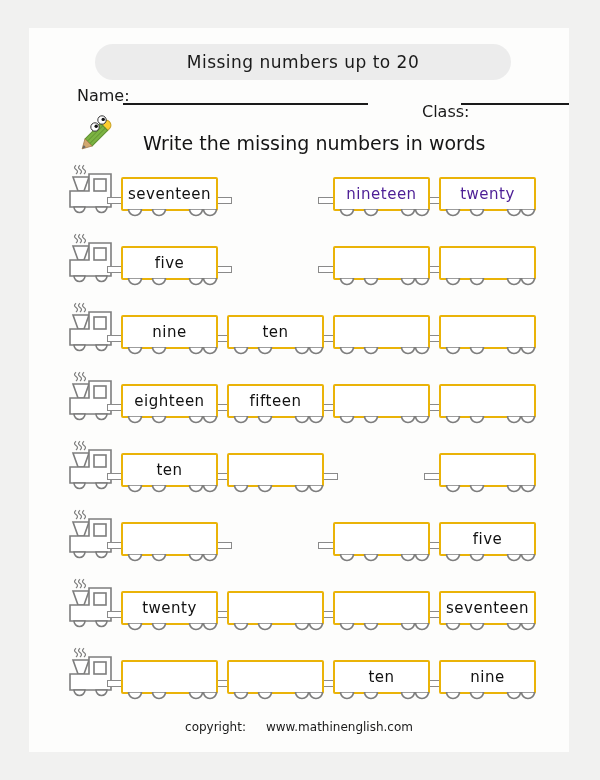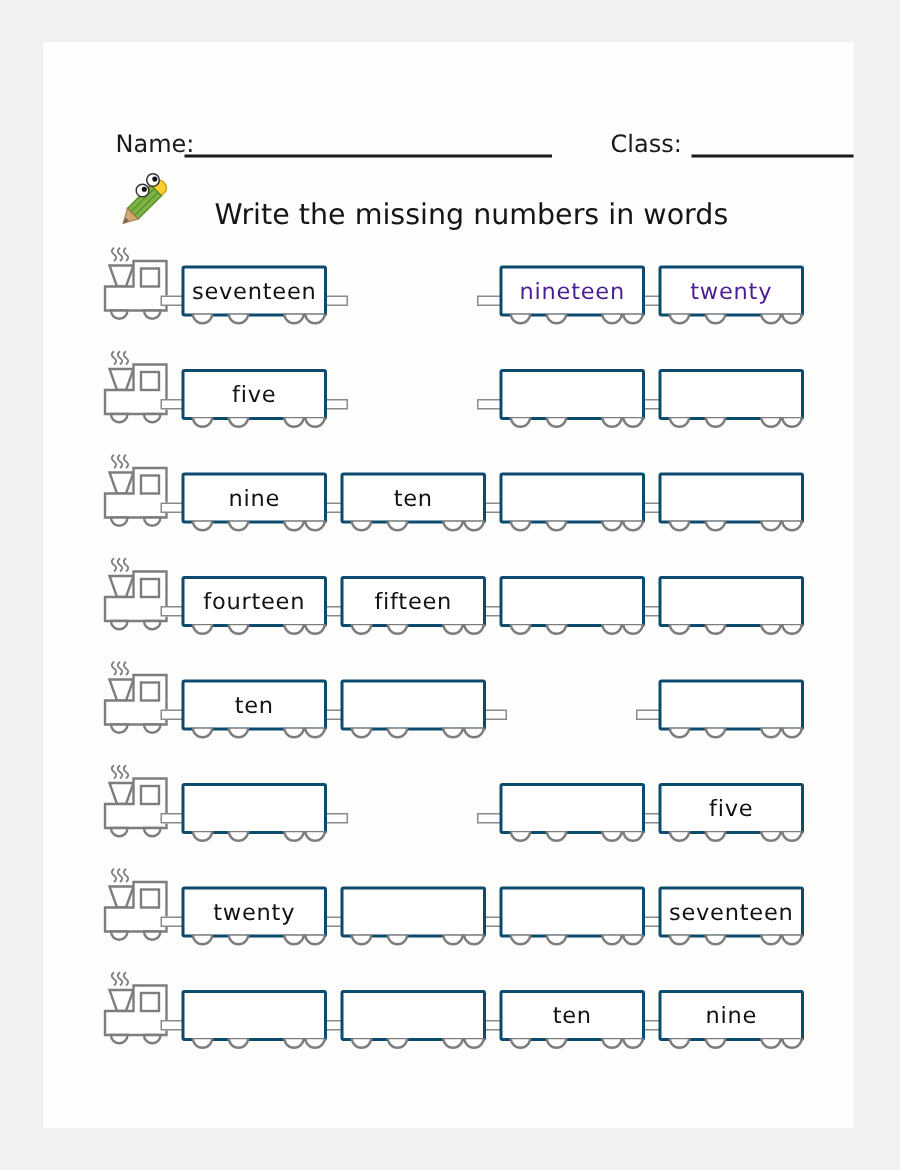--- a/index.html
+++ b/index.html
@@ -20,36 +20,36 @@
     display:flex; align-items:center; justify-content:center;
     font-size:17px; color:#1a1a1a; letter-spacing:0.5px;
   }
   .name-row {
     position:absolute; left:36px; top:58px; width:470px; height:24px;
     font-size:16px; color:#1a1a1a;
   }
   .name-row .lbl { position:absolute; top:0; }
   .lbl-name { left:12px; }
   .line-name { position:absolute; left:58px; top:2px; width:245px; height:17px; border-bottom:2px solid #1a1a1a; }
-  .lbl-class { left:342px; }
+  .lbl-class { left:357px;margin-top:16px; }
   .line-class { position:absolute; left:396px; top:2px; width:108px; height:17px; border-bottom:2px solid #1a1a1a; }
   .instruction-row { position:absolute; left:44px; top:84px; height:48px; }
   .pencil { position:absolute; left:0; top:0; width:52px; height:48px; }
   .instruction-text { position:absolute; left:70px; top:20px; font-size:19px; color:#151515; white-space:nowrap; }
   .trains { position:absolute; left:0; top:136px; width:540px; }
   .train-row { position:relative; height:69px; }
   .loco { position:absolute; left:36px; top:0; width:56px; height:50px; }
   .link { position:absolute; top:33px; height:7px; background:#fff; border:1.5px solid #8a8a8a; z-index:0; }
   .link-0 { left:78px;  width:20px; }
   .link-1 { left:183px; width:20px; }
   .link-2 { left:289px; width:20px; }
   .link-3 { left:395px; width:20px; }
   .car {
     position:absolute; top:13px; width:97px; height:34px;
-    background:#fff; border:2px solid #0c4a6e; border-radius:2px; z-index:1;
+    background:#fff; border:2px solid #eab308; border-radius:2px; z-index:1;
     display:flex; align-items:center; justify-content:center;
   }
   .car-0 { left:92px; }  .car-1 { left:198px; }
   .car-2 { left:304px; } .car-3 { left:410px; }
   .word { font-size:15px; color:#111; letter-spacing:0.5px; }
   .word.traced { color:#4c1d95; }
   .wheels { position:absolute; left:-2px; bottom:-9px; width:97px; height:9px; }
   .footer {
     position:absolute; left:0; bottom:18px; width:540px;
     display:flex; justify-content:center; gap:20px;
@@ -91,20 +91,23 @@
       <circle cx="29" cy="8" r="4.2" fill="#ffffff" stroke="#333" stroke-width="1"></circle>
       <circle cx="30.2" cy="7.4" r="1.7" fill="#111"></circle>
       <circle cx="22" cy="15" r="4.2" fill="#ffffff" stroke="#333" stroke-width="1"></circle>
       <circle cx="23.2" cy="14.2" r="1.7" fill="#111"></circle>
     </g>
   </defs>
 </svg>
 
 <div class="sheet">
 
+  <div class="title-pill">
+    <span>Missing numbers up to 20</span>
+  </div>
 
   <div class="name-row">
     <span class="lbl lbl-name">Name:</span>
     <span class="line-name"></span>
     <span class="lbl lbl-class">Class:</span>
     <span class="line-class"></span>
   </div>
 
   <div class="instruction-row">
     <svg class="pencil" viewBox="0 0 52 48">
@@ -207,21 +210,21 @@
 
     <div class="train-row">
       <svg class="loco" viewBox="0 0 56 50">
           <use href="#sym-loco"></use>
         </svg>
       <span class="link link-0"></span>
       <span class="link link-1"></span>
       <span class="link link-2"></span>
       <span class="link link-3"></span>
       <div class="car car-0">
-          <span class="word">fourteen</span>
+          <span class="word">eighteen</span>
           <svg class="wheels" viewBox="0 0 97 9">
             <use href="#sym-wheels"></use>
           </svg>
         </div>
       <div class="car car-1">
           <span class="word">fifteen</span>
           <svg class="wheels" viewBox="0 0 97 9">
             <use href="#sym-wheels"></use>
           </svg>
         </div>
@@ -358,14 +361,18 @@
       <div class="car car-3">
           <span class="word">nine</span>
           <svg class="wheels" viewBox="0 0 97 9">
             <use href="#sym-wheels"></use>
           </svg>
         </div>
     </div>
 
   </div>
 
+  <div class="footer">
+    <span>copyright:</span>
+    <span>www.mathinenglish.com</span>
+  </div>
 
 </div>
 
 </body></html>

